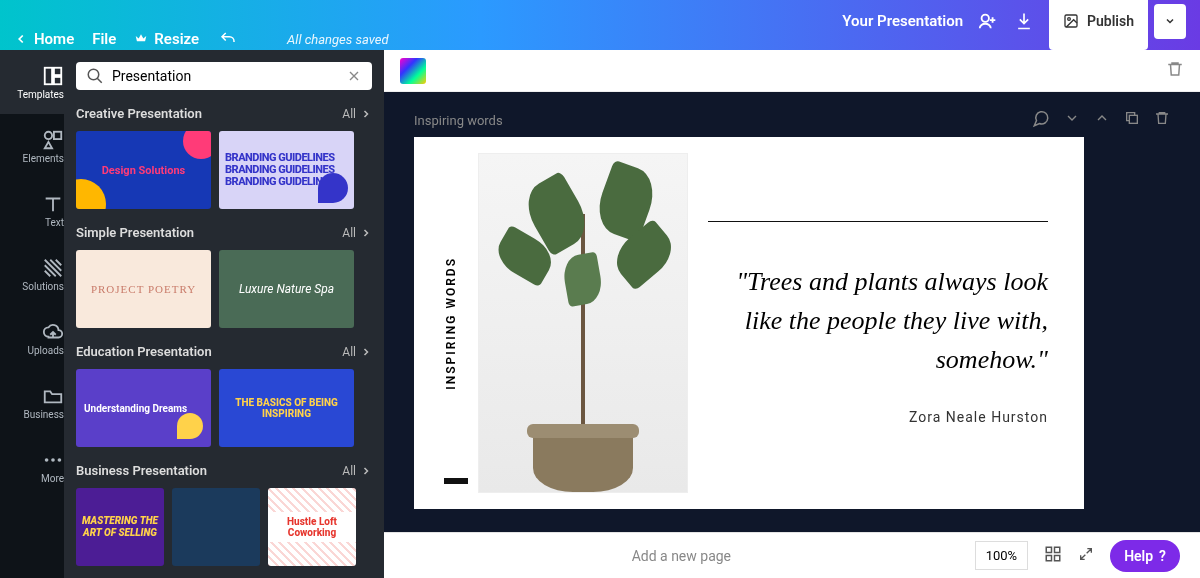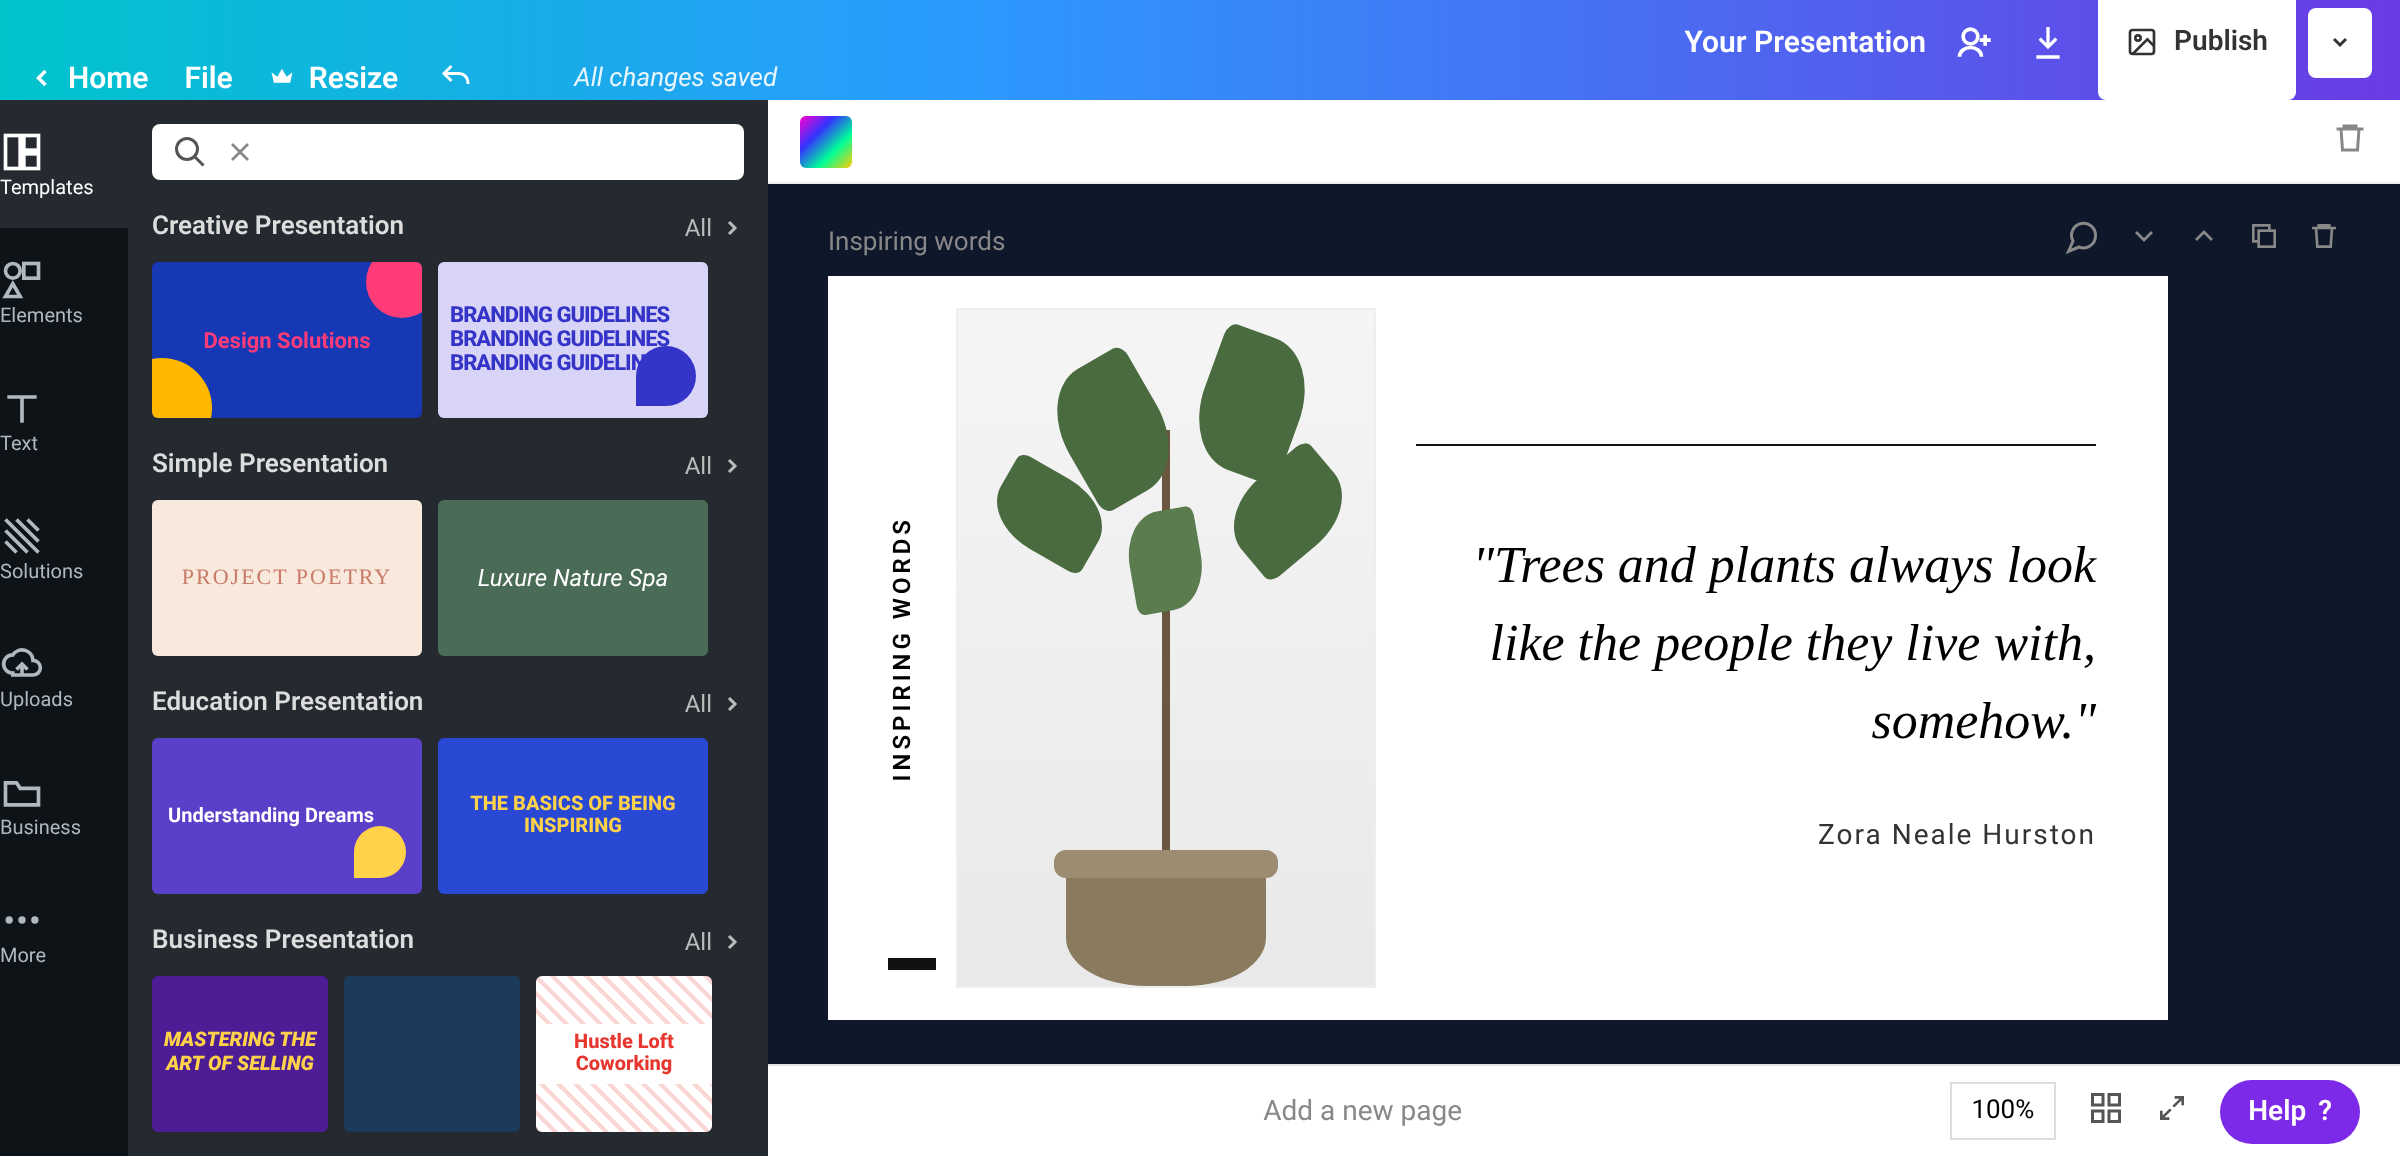--- a/index.html
+++ b/index.html
@@ -7,21 +7,21 @@
 .topbar{height:50px;background:linear-gradient(90deg,#00c4cc 0%,#2b9aff 40%,#6a3be4 100%);display:flex;align-items:flex-end;color:#fff;padding:0 14px;gap:12px}
 .topbar .tb-left{display:flex;align-items:center;gap:18px}
 .tb-btn{display:flex;align-items:center;gap:6px;font-size:15px;font-weight:600;cursor:pointer}
 .tb-saved{font-style:italic;font-size:13px;opacity:.9;margin-left:30px}
 .tb-right{margin-left:auto;display:flex;align-items:center;gap:14px}
 .tb-icon{width:22px;height:22px;display:flex;align-items:center;justify-content:center}
 .publish{background:#fff;color:#333;border-radius:4px;padding:21px 14px;display:flex;align-items:center;gap:8px;font-weight:600;font-size:14px}
 .publish-dd{background:#fff;color:#333;border-radius:4px;padding:8px 10px;margin-left:-8px}
 .app{display:flex;height:528px}
 .rail{width:64px;background:#0e1318;display:flex;flex-direction:column;align-items:center;color:#b0b8c0;font-size:10px}
-.rail-item{width:64px;height:64px;display:flex;flex-direction:column;align-items:flex-start;justify-content:center;gap:2px;cursor:pointer}
+.rail-item{width:64px;height:64px;display:flex;flex-direction:column;align-items:flex-end;justify-content:center;gap:2px;cursor:pointer}
 .rail-item.active{background:#252a31;color:#fff}
 .rail-item svg{width:22px;height:22px}
 .panel{width:320px;background:#252a31;display:flex;flex-direction:column;padding:12px;gap:10px;overflow-y:auto}
 .search{background:#fff;border-radius:4px;height:40px;display:flex;align-items:center;padding:0 10px;gap:8px}
 .search input{border:none;outline:none;flex:1;font-size:14px}
 .cat{display:flex;align-items:center;justify-content:space-between;color:#ddd;font-size:13px;font-weight:600;margin-top:6px}
 .cat .all{display:flex;align-items:center;gap:4px;font-weight:400;color:#bbb;font-size:12px;cursor:pointer}
 .row{display:flex;gap:8px}
 .card{width:135px;height:78px;border-radius:3px;background:#333;color:#fff;font-size:9px;display:flex;flex-direction:column;align-items:center;justify-content:center;position:relative;overflow:hidden;cursor:pointer}
 .c1{background:#1638b5}
@@ -183,20 +183,21 @@
       <span>More</span>
     </div>
   </div>
 
   <div class="panel">
     <div class="search">
       <svg width="18" height="18" viewBox="0 0 24 24" fill="none" stroke="#555" stroke-width="2">
           <circle cx="10" cy="10" r="7"></circle>
           <path d="M21 21l-6-6"></path>
         </svg>
+      <input value="Presentation" style="">
       <svg width="16" height="16" viewBox="0 0 24 24" fill="none" stroke="#888" stroke-width="2">
           <path d="M18 6L6 18M6 6l12 12"></path>
         </svg>
     </div>
 
     <div class="cat">
       <span>Creative Presentation</span>
       <span class="all">
           <span>All</span>
           <svg width="12" height="12" viewBox="0 0 24 24" fill="none" stroke="#bbb" stroke-width="3">

